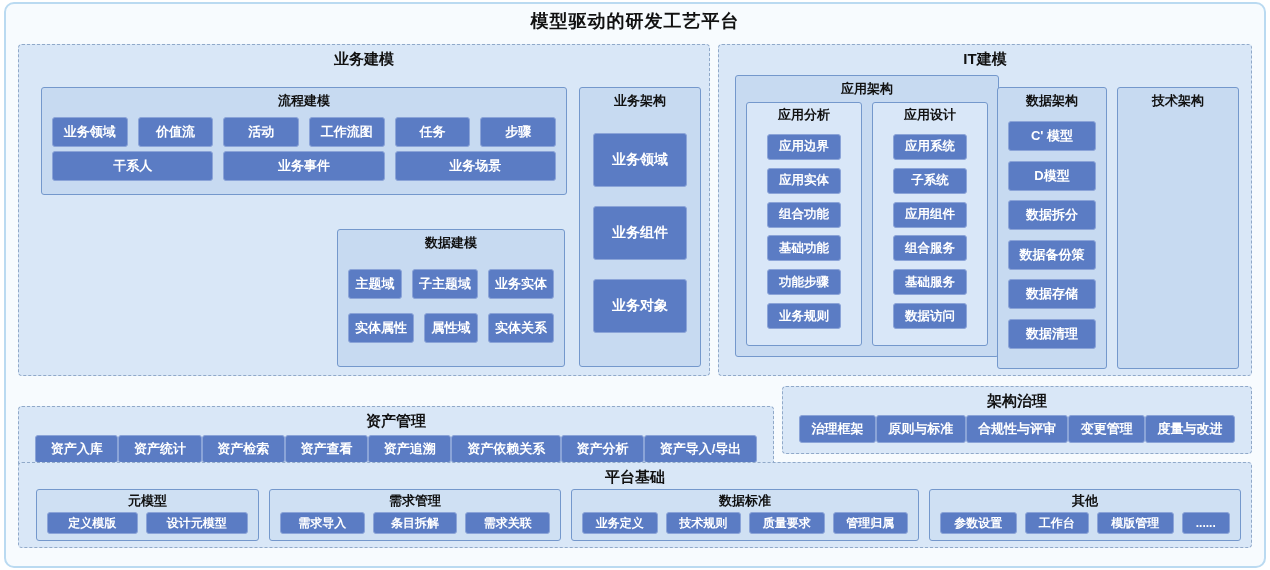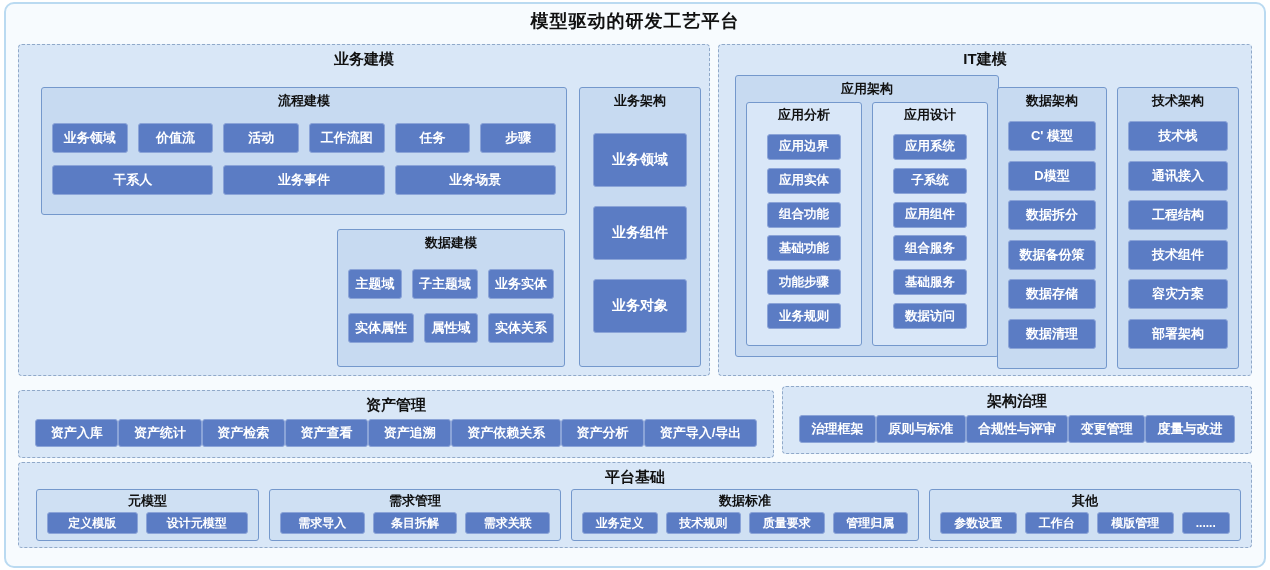--- a/index.html
+++ b/index.html
@@ -57,25 +57,25 @@
     flex: 1; display: flex; flex-direction: column;
     background: var(--col-bg, #d9e7f8);
     border: 1px solid #7498cc; border-radius: 3px;
   }
   .col .group-title { font-size: 13px; padding-top: 3px; }
   .col .vlist { padding: 2px 20px 8px; }
   .col .blk { height: 26px; font-size: 12.5px; }
   
   #sec-biz      { left: 18px;  top: 44px;  width: 692px;  height: 332px; }
   #sec-it       { left: 718px; top: 44px;  width: 534px;  height: 332px; }
-  #sec-asset    { left: 18px;  top: 390px; width: 756px;  height: 68px; }
+  #sec-asset    { left: 18px;  top: 406px; width: 756px;  height: 68px; }
   #sec-gov      { left: 782px; top: 386px; width: 470px;  height: 68px; }
   #sec-platform { left: 18px;  top: 462px; width: 1234px; height: 86px; }
   
-  #grp-process  { left: 22px;  top: 42px;  width: 526px; height: 128px; }
+  #grp-process  { left: 22px;  top: 42px;  width: 526px; height: 108px; }
   #grp-product  { left: 22px;  top: 184px; width: 286px; height: 138px; }
   #grp-data     { left: 318px; top: 184px; width: 228px; height: 138px; }
   #grp-bizarch  { left: 560px; top: 42px;  width: 122px; height: 280px; }
   #grp-apparch  { left: 16px;  top: 30px;  width: 264px; height: 282px; }
   #grp-dataarch { left: 278px; top: 42px;  width: 110px; height: 282px; }
   #grp-techarch { left: 398px; top: 42px;  width: 122px; height: 282px; }
   
   .pgrp { background: #cfe0f3; }
   #grp-meta    { left: 17px;  top: 26px; width: 223px; height: 52px; }
   #grp-req     { left: 250px; top: 26px; width: 292px; height: 52px; }
@@ -180,28 +180,20 @@
           <div class="blk">D模型</div>
           <div class="blk">数据拆分</div>
           <div class="blk">数据备份策</div>
           <div class="blk">数据存储</div>
           <div class="blk">数据清理</div>
         </div>
     </div>
 
     <div class="group" id="grp-techarch">
       <div class="group-title">技术架构</div>
-      <div class="vlist">
-          <div class="blk">技术栈</div>
-          <div class="blk">通讯接入</div>
-          <div class="blk">工程结构</div>
-          <div class="blk">技术组件</div>
-          <div class="blk">容灾方案</div>
-          <div class="blk">部署架构</div>
-        </div>
     </div>
   </div>
 
   <div class="section" id="sec-asset">
     <div class="section-title">资产管理</div>
     <div class="hlist">
         <div class="blk">资产入库</div>
         <div class="blk">资产统计</div>
         <div class="blk">资产检索</div>
         <div class="blk">资产查看</div>

